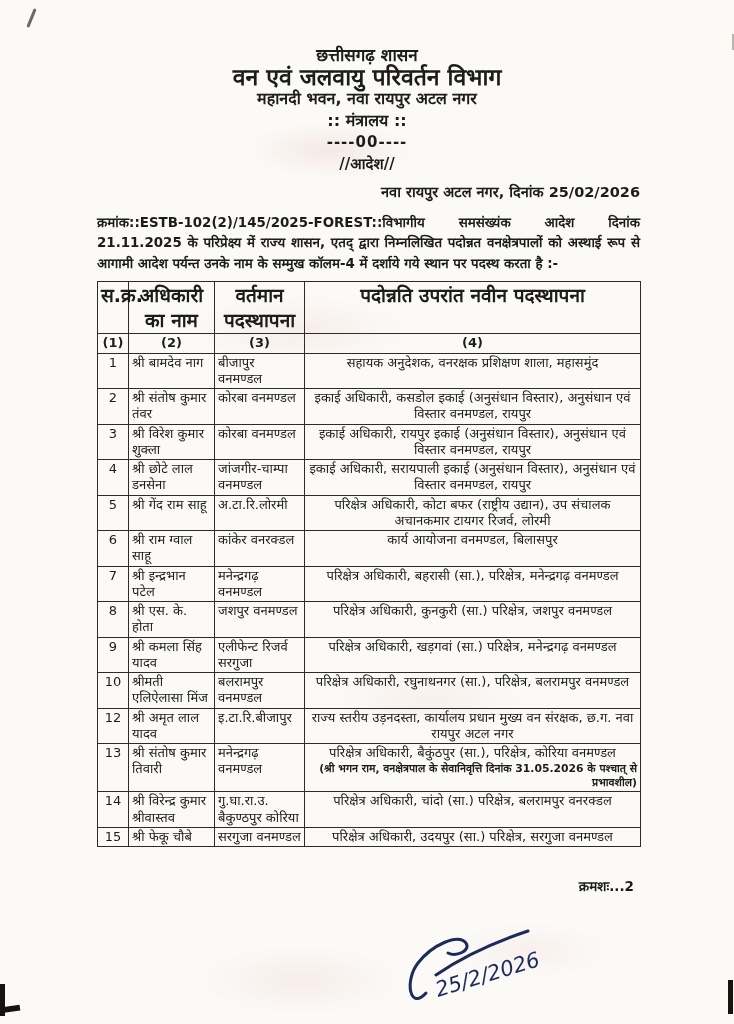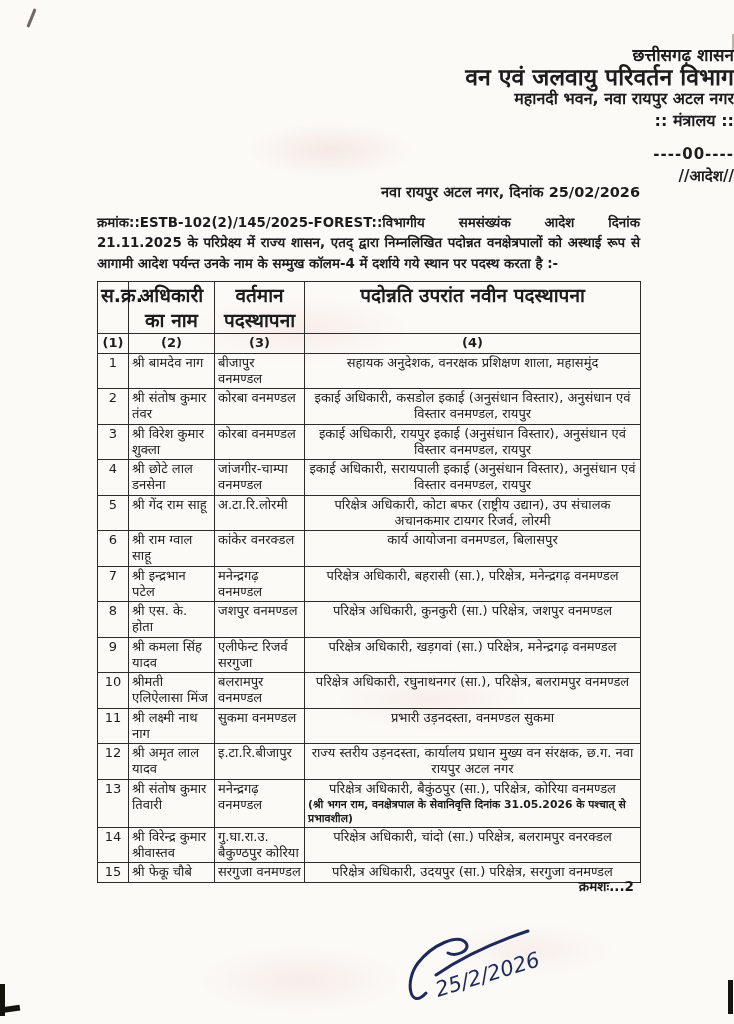--- a/index.html
+++ b/index.html
@@ -12,27 +12,27 @@
       radial-gradient(ellipse 160px 50px at 300px 330px, rgba(238,208,204,.30), transparent 70%),
       radial-gradient(ellipse 140px 45px at 430px 700px, rgba(238,210,206,.28), transparent 70%),
       radial-gradient(ellipse 150px 50px at 300px 980px, rgba(236,206,202,.30), transparent 70%),
       radial-gradient(ellipse 120px 40px at 530px 950px, rgba(240,215,210,.30), transparent 70%),
       #fbfaf7;
     overflow:hidden;
     font-family:"DejaVu Sans","Liberation Sans",sans-serif;
     color:#1c1c1c;
   }
   
-  .doc-header{position:absolute;top:44px;left:0;width:734px;text-align:right;}
+  .doc-header{position:absolute;top:44px;left:0;width:734px;text-align:center;}
   .doc-header .h-line{font-weight:bold;line-height:22px;}
   .h1{font-size:17px;}
   .h2{font-size:23px;}
   .h3{font-size:16px;}
   .h4{font-size:16px;}
-  .h-sep{font-size:15px;font-weight:bold;line-height:21px;letter-spacing:1px;margin-top:12px;}
+  .h-sep{font-size:15px;font-weight:bold;line-height:21px;letter-spacing:1px;}
   .h-order{font-size:15px;font-weight:bold;line-height:22px;}
   .place-date{
     position:absolute;top:181px;right:94px;
     font-size:14.5px;font-weight:bold;text-align:center;
   }
   
   .intro{
     position:absolute;left:97px;top:213px;width:543px;
     font-size:13.4px;line-height:1.52;text-align:justify;font-weight:600;
   }
@@ -52,21 +52,21 @@
     padding:1px 3px;
     vertical-align:top;
     line-height:1.25;
   }
   table.transfer th{font-weight:bold;text-align:center;font-size:19px;line-height:1.3;}
   .numrow td{text-align:center;font-weight:bold;padding:0 2px;}
   td.sn{text-align:center;}
   td.name,td.current{text-align:left;}
   td.newpost{text-align:center;}
   td .note{
-    font-size:10.8px;font-weight:bold;text-align:left;line-height:1.3;margin-top:1px;
+    font-size:10.8px;font-weight:bold;text-align:right;line-height:1.3;margin-top:1px;
   }
   
   .continuation{
     position:absolute;top:877px;right:100px;
     font-size:13.5px;font-weight:bold;
   }
   
   .signature{position:absolute;left:400px;top:905px;width:200px;height:115px;}
   
   .pen-mark-topleft{
@@ -197,28 +197,20 @@
     </tr>
         <tr>
       <td class="sn">10</td>
       <td class="name">श्रीमती एलिऐलासा मिंज</td>
       <td class="current">बलरामपुर वनमण्डल</td>
       <td class="newpost">
             <div class="new-main">परिक्षेत्र अधिकारी, रघुनाथनगर (सा.), परिक्षेत्र, बलरामपुर वनमण्डल</div>
           </td>
     </tr>
         <tr>
-      <td class="sn">11</td>
-      <td class="name">श्री लक्ष्मी नाथ नाग</td>
-      <td class="current">सुकमा वनमण्डल</td>
-      <td class="newpost">
-            <div class="new-main">प्रभारी उड़नदस्ता, वनमण्डल सुकमा</div>
-          </td>
-    </tr>
-        <tr>
       <td class="sn">12</td>
       <td class="name">श्री अमृत लाल यादव</td>
       <td class="current">इ.टा.रि.बीजापुर</td>
       <td class="newpost">
             <div class="new-main">राज्य स्तरीय उड़नदस्ता, कार्यालय प्रधान मुख्य वन संरक्षक, छ.ग. नवा रायपुर अटल नगर</div>
           </td>
     </tr>
         <tr>
       <td class="sn">13</td>
       <td class="name">श्री संतोष कुमार तिवारी</td>

